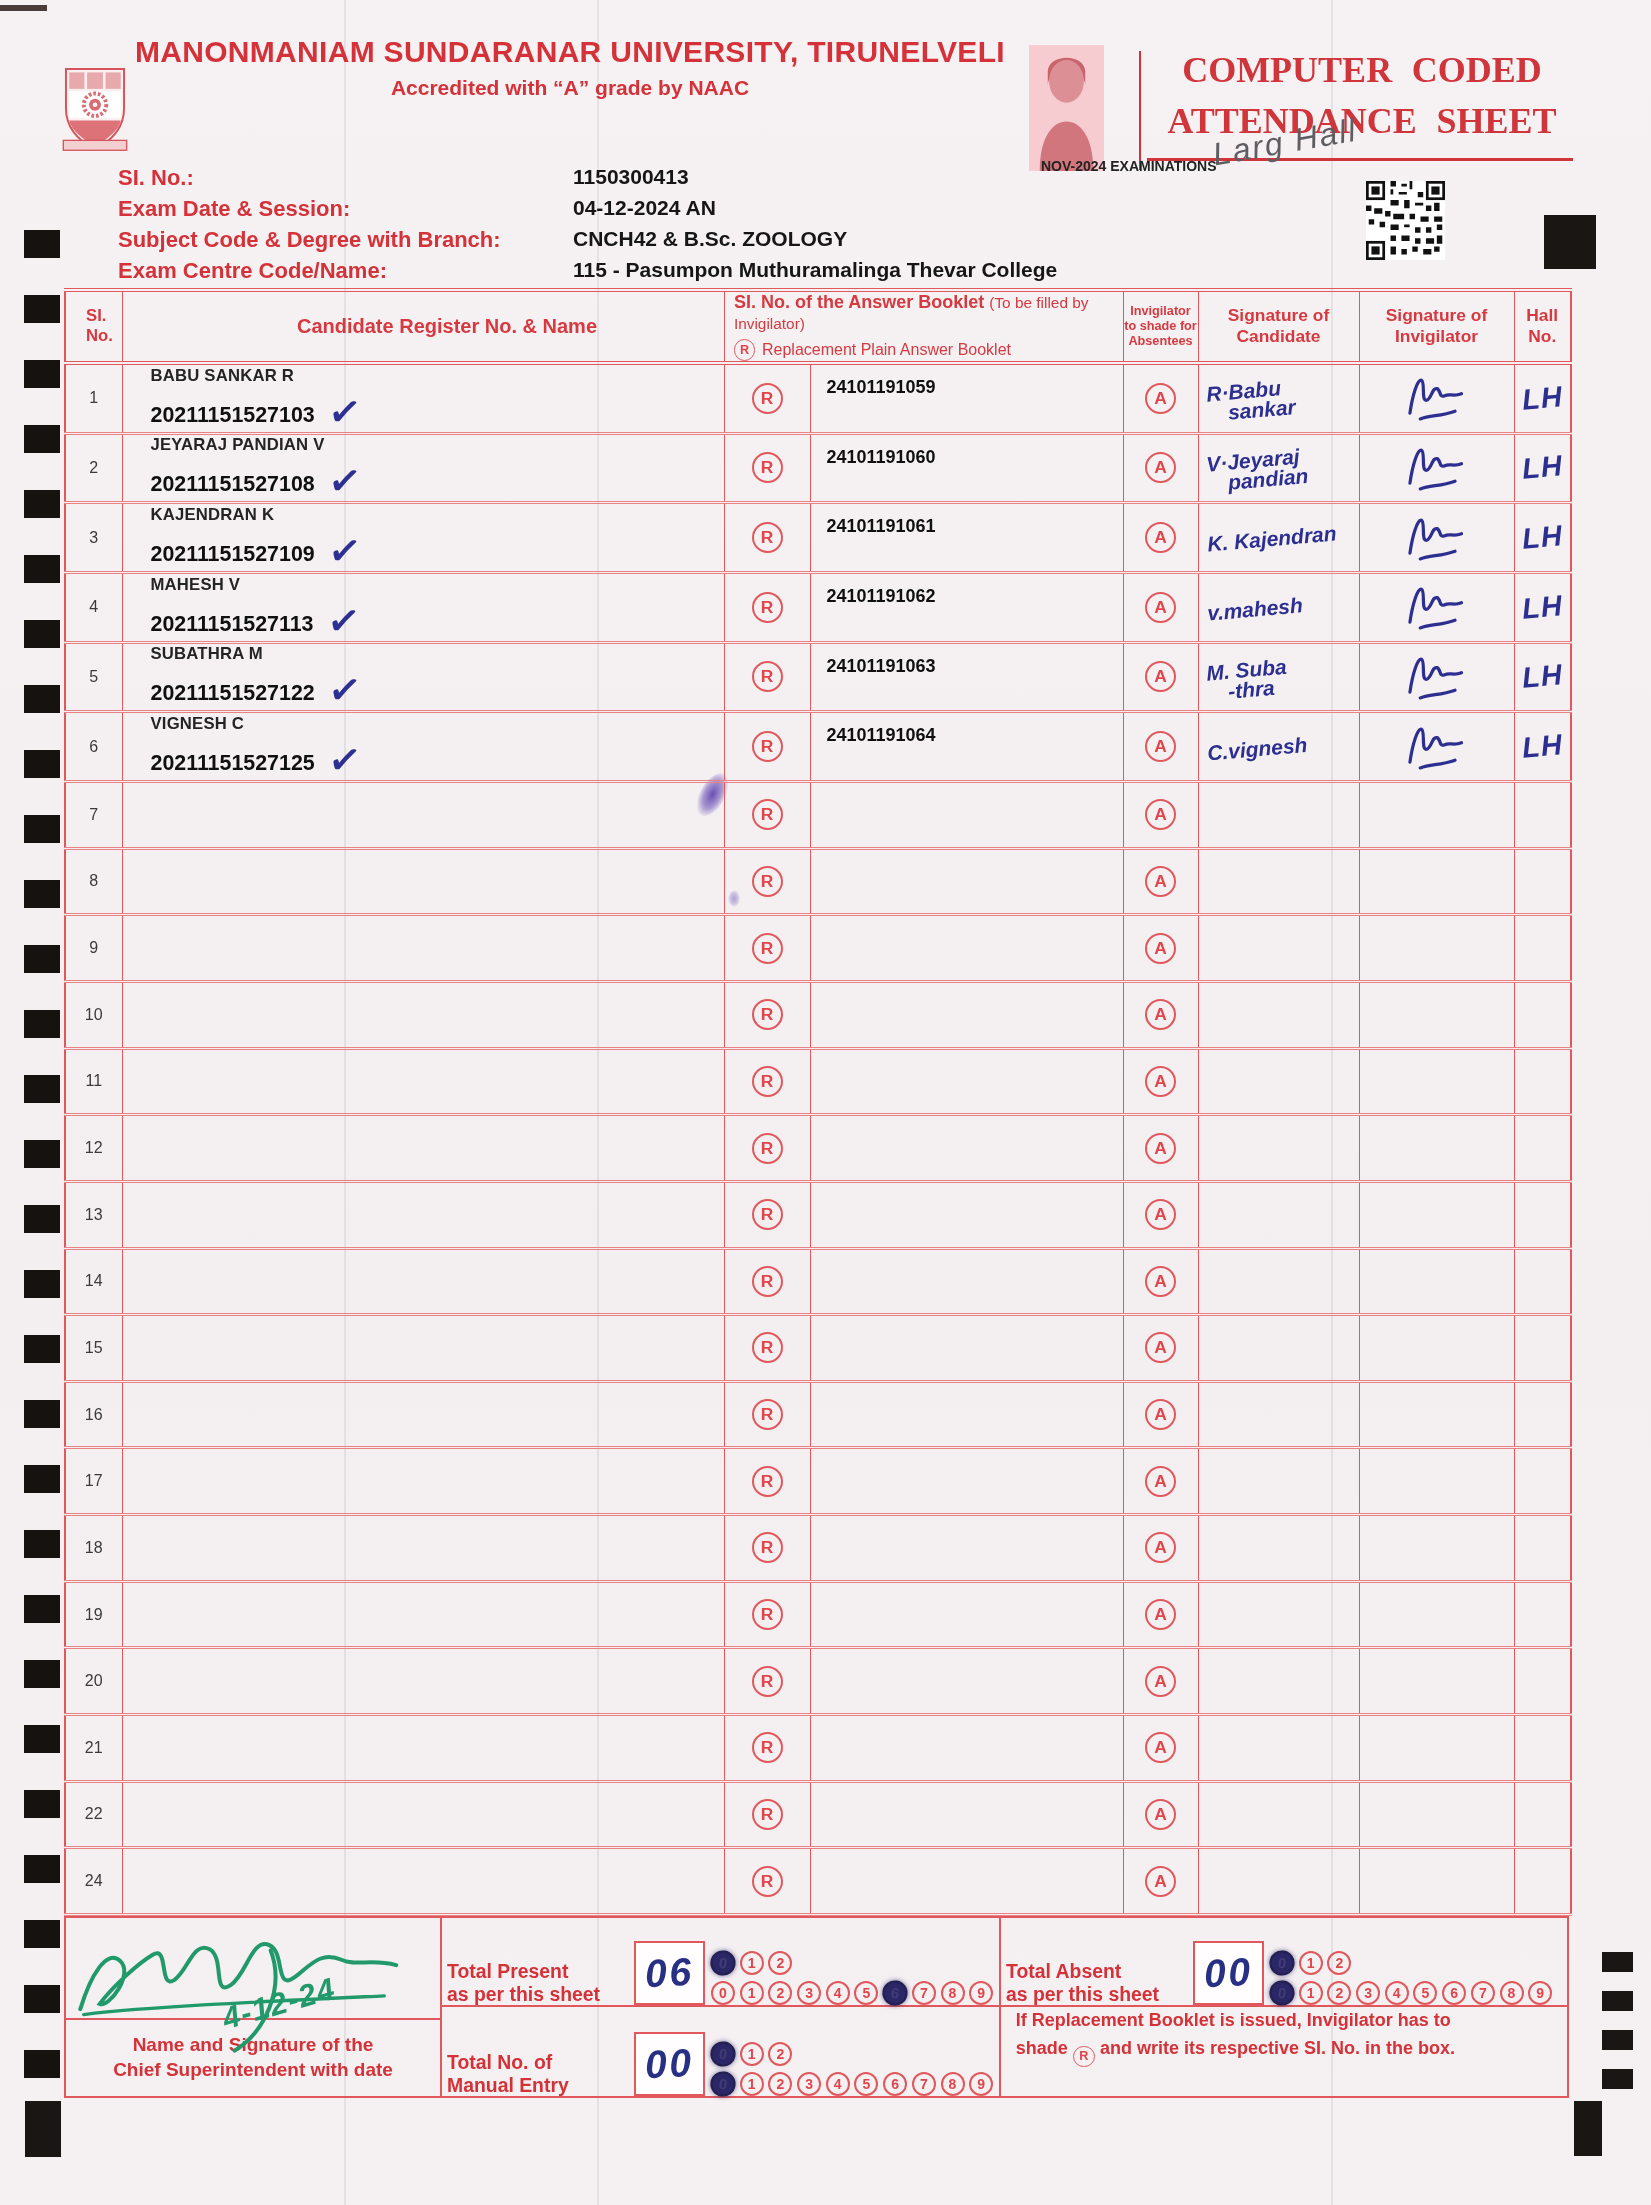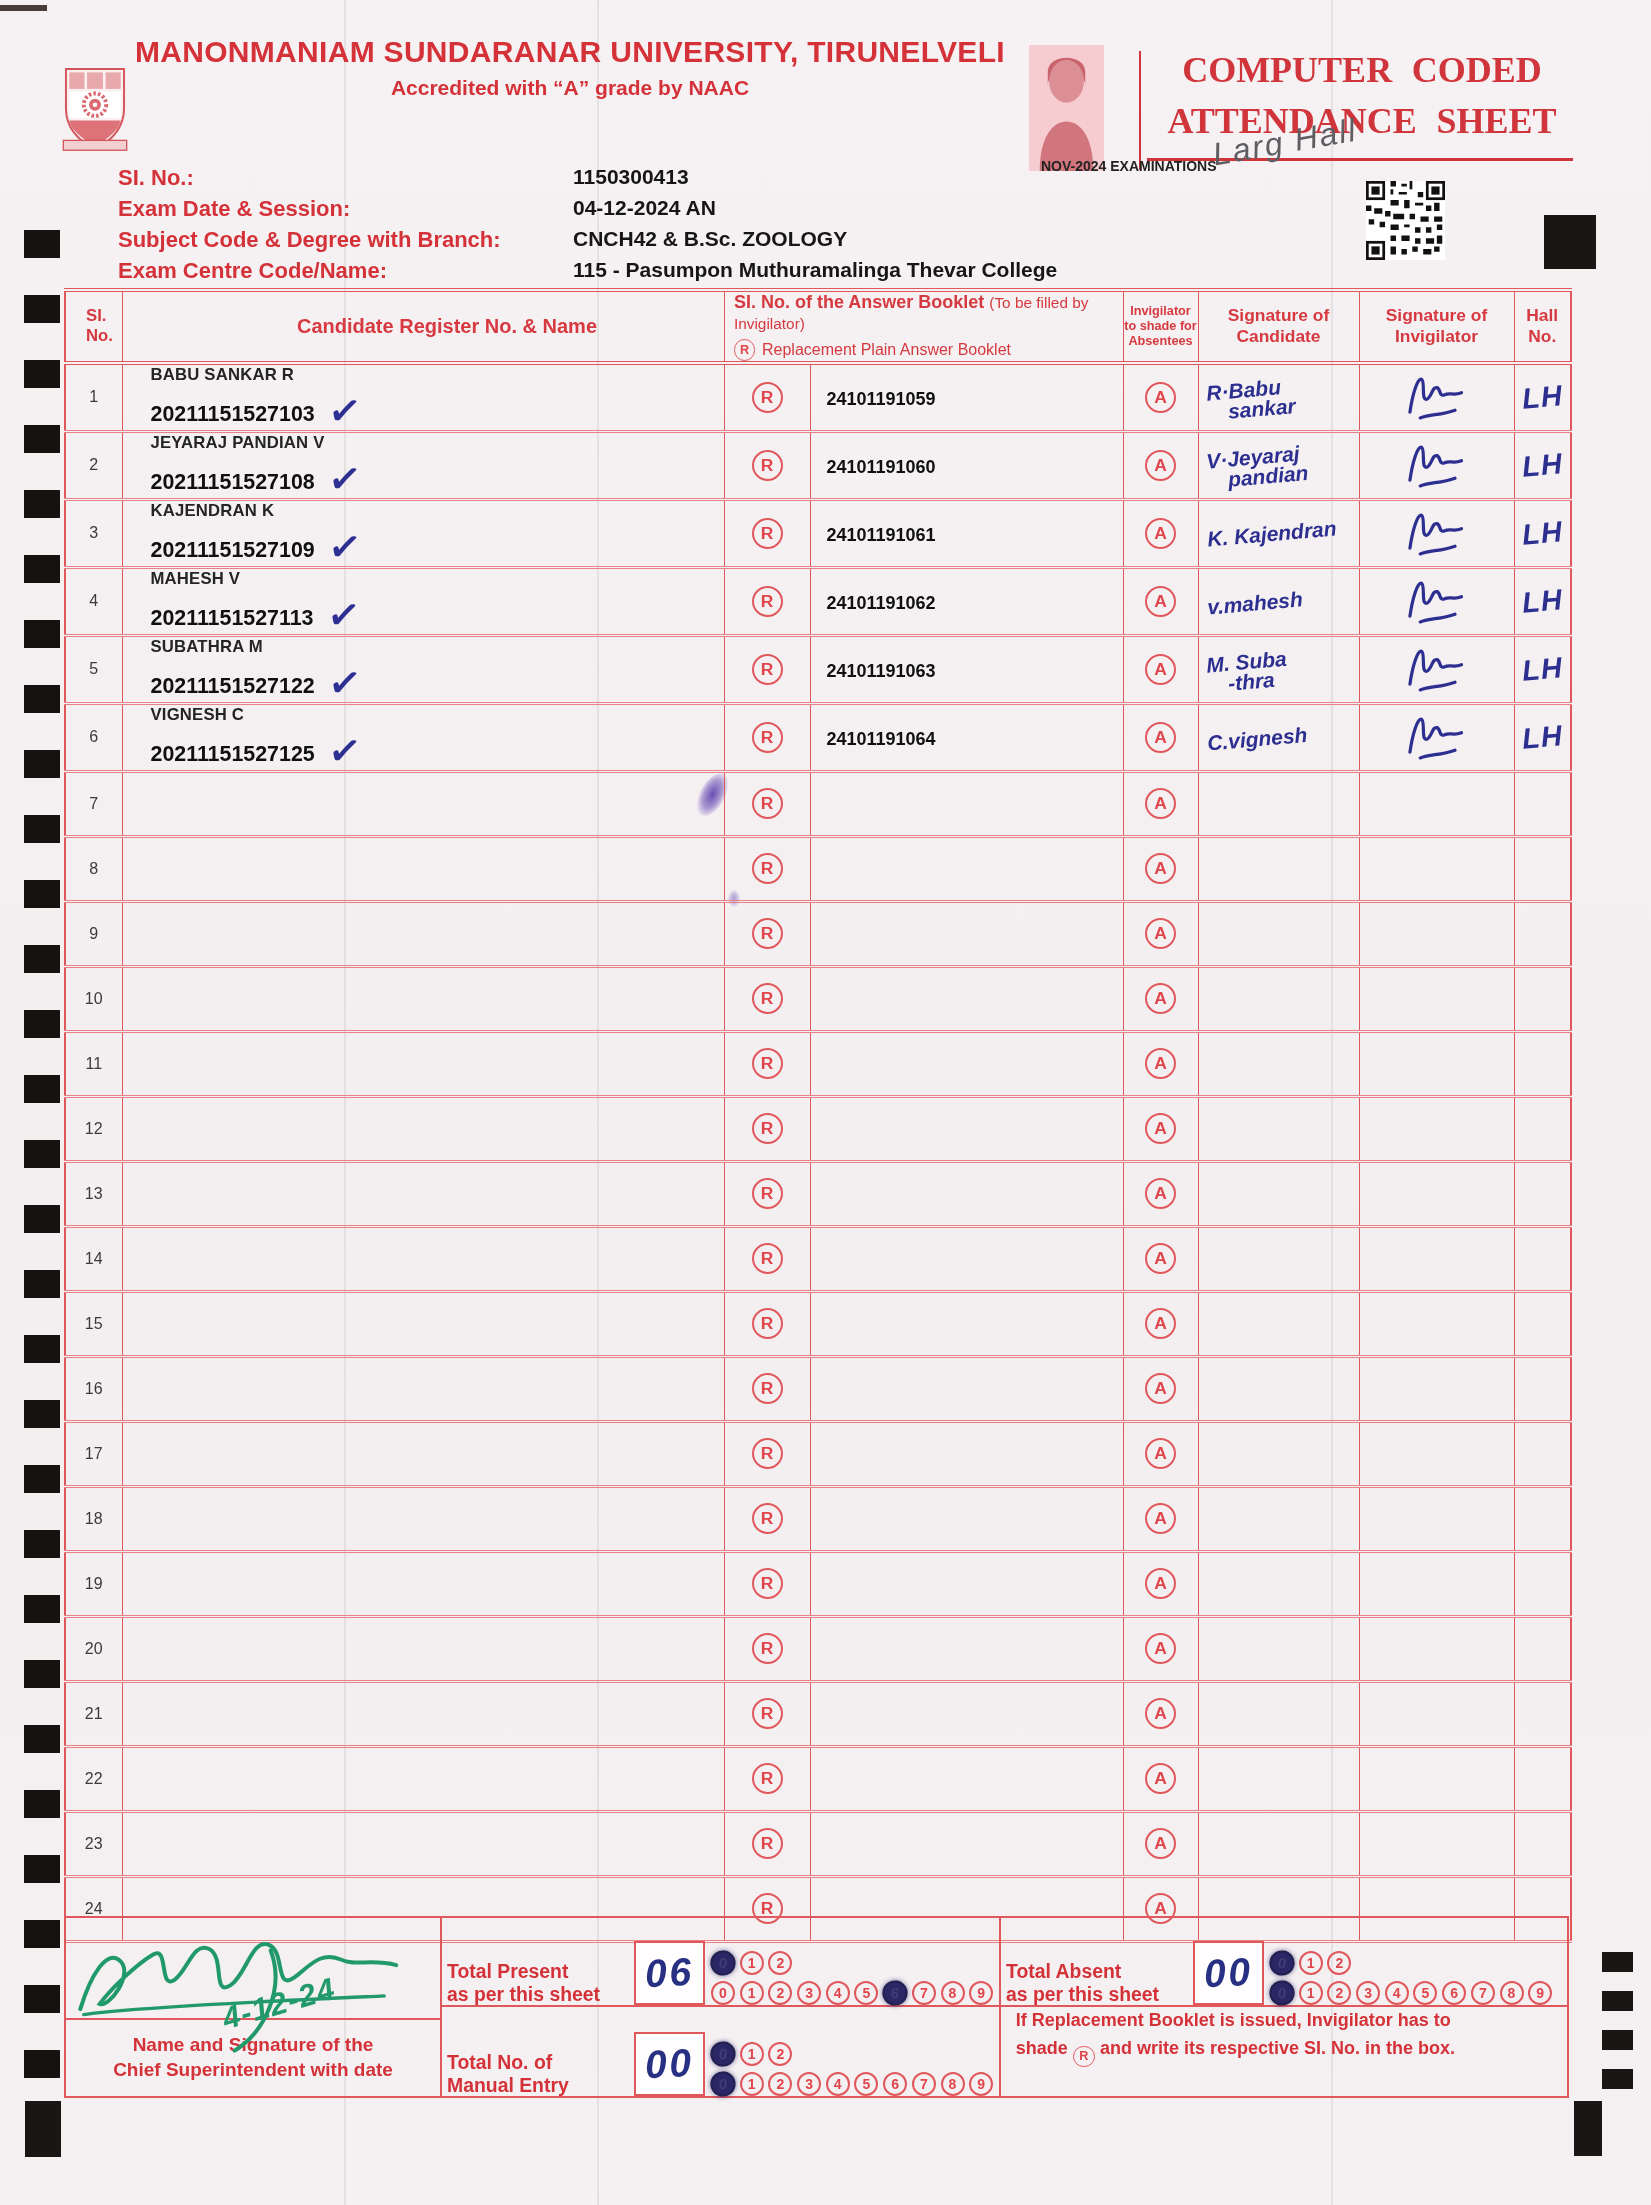--- a/index.html
+++ b/index.html
@@ -49,21 +49,21 @@
 
   .c-sl { text-align:center; font-size:16px; color:#3a3a3a; }
   .c-cand { padding-left:28px; }
   .cand-name { font-size:16.7px; font-weight:bold; color:#242424; letter-spacing:0.2px; }
   .cand-regline { white-space:nowrap; }
   .cand-reg { font-size:21.4px; font-weight:bold; color:#101010; }
   .tick { display:inline-block; font-size:39px; color:#2d2f92; font-weight:bold; transform:rotate(7deg) translateY(3.3px); margin-left:14.7px; }
   .c-r, .c-abs { text-align:center; }
   .circ { display:inline-flex; align-items:center; justify-content:center; width:31px; height:31px; border:2px solid #e0585c; border-radius:50%; color:#e0454b; font-size:17.4px; font-weight:bold; background:transparent; }
   .circ.small { width:21.4px; height:21.4px; border-width:1.3px; font-size:12.7px; }
-  .c-book { vertical-align:top; padding:24px 0 0 16px; font-size:18px; font-weight:bold; color:#101010; }
+  .c-book { vertical-align:top; padding:12px 0 0 16px; font-size:18px; font-weight:bold; color:#101010; }
   .c-sigc { padding-left:8px; overflow:visible; }
   .sigtext { font-style:italic; color:#2c2f8f; font-size:21px; font-weight:bold; transform:rotate(-5deg); line-height:0.95; }
   .sigtext .s2 { display:block; margin-left:20px; }
   .c-sigi { text-align:center; }
   .sigsvg { width:94px; height:58px; }
   .c-hall { text-align:center; }
   .hall-hw { font-style:italic; color:#2c2f8f; font-size:29px; font-weight:bold; display:inline-block; transform:rotate(-5deg); letter-spacing:1.3px; }
 
   .smudge { position:absolute; border-radius:60% 40% 55% 45%; background:radial-gradient(ellipse at center,#6a4fb5 0%,rgba(106,79,181,0.55) 45%,transparent 75%); }
 
@@ -834,47 +834,20 @@
           </div>
         </td>
         <td class="c-sigi">
           
         </td>
         <td class="c-hall">
           <span class="hall-hw"></span>
         </td>
       </tr>
 
-      <tr class="row-empty">
-        <td class="c-sl">23</td>
-        <td class="c-cand">
-          <div class="cand-name"></div>
-          <div class="cand-regline">
-            <span class="cand-reg"></span>
-          </div>
-        </td>
-        <td class="c-r">
-          <span class="circ">R</span>
-        </td>
-        <td class="c-book"></td>
-        <td class="c-abs">
-          <span class="circ">A</span>
-        </td>
-        <td class="c-sigc">
-          <div class="sigtext">
-            <span></span><span class="s2"></span>
-          </div>
-        </td>
-        <td class="c-sigi">
-          
-        </td>
-        <td class="c-hall">
-          <span class="hall-hw"></span>
-        </td>
-      </tr>
 
       <tr class="row-empty">
         <td class="c-sl">24</td>
         <td class="c-cand">
           <div class="cand-name"></div>
           <div class="cand-regline">
             <span class="cand-reg"></span>
           </div>
         </td>
         <td class="c-r">

